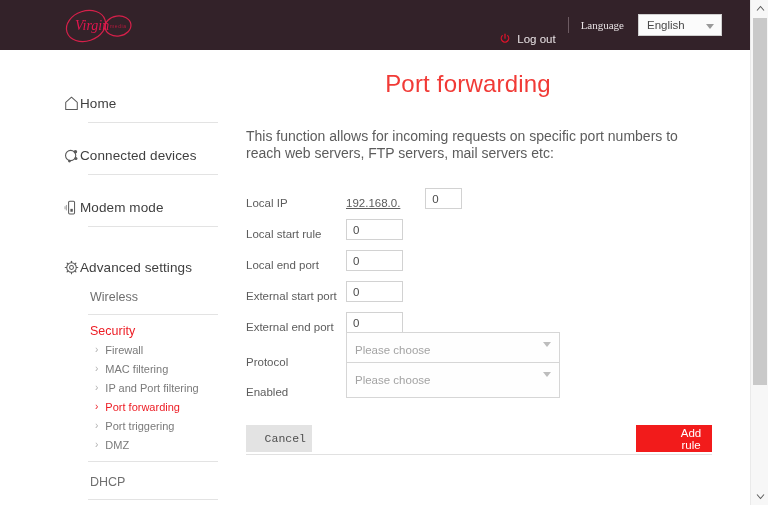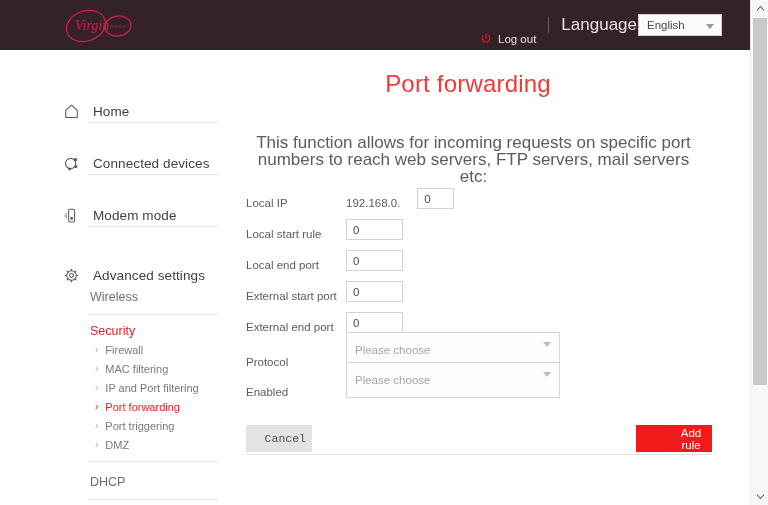--- a/index.html
+++ b/index.html
@@ -56,22 +56,23 @@
   }
   .power-icon { display: block; width: 12px; height: 12px; }
   .hdr-divider {
     width: 1px;
     height: 16px;
     background: #6d5b62;
     margin: 0 12px 0 0;
   }
   .lang-label {
     color: #e8e2e4;
-    font-size: 17px;
-    margin-right: 1px;
+    font-size: 11px;
+    margin-right: 14px;
+    font-family: Liberation Serif, serif;
   }
   .lang-select {
     position: relative;
     width: 84px;
     height: 22px;
     background: #fbfbfb;
     border: 1px solid #cfcfcf;
     display: flex;
     align-items: center;
     padding-left: 8px;
@@ -96,23 +97,21 @@
     top: 50px;
     width: 232px;
     height: 455px;
     background: #ffffff;
   }
   .nav-top-item {
     position: absolute;
     left: 62px;
     display: flex;
     align-items: center;
-    gap: 13px;
-    cursor: pointer;
-    margin-top: 8px;
+    cursor: pointer;
   }
   .nav-top-item .nav-ico {
     width: 18px; height: 18px;
     display: flex; align-items: center; justify-content: center;
     flex: 0 0 18px;
   }
   .nav-top-item .nav-lbl {
     font-size: 13.5px;
     color: #3f3f3f;
     letter-spacing: 0.1px;
@@ -167,27 +166,26 @@
     top: 20px;
     left: 0;
     width: 472px;
     text-align: center;
     font-size: 24px;
     color: #f13a36;
     letter-spacing: 0.2px;
   }
   .intro {
     position: absolute;
-    top: 84px;
+    top: 78px;
     left: 14px;
     width: 455px;
-    font-size: 17px;
+    font-size: 14px;
     line-height: 17px;
     color: #5c5c5c;
-    text-align: center;
   }
 
   .form {
     position: absolute;
     top: 132px;
     left: 14px;
     width: 470px;
   }
   .frow {
     position: relative;
@@ -198,21 +196,22 @@
   }
   .flabel {
     width: 100px;
     font-size: 11.5px;
     color: #5c5c5c;
     flex: 0 0 100px;
   }
   .ipprefix {
     font-size: 11.5px;
     color: #5c5c5c;
-    margin-right: 17px;
+    margin-right: 25px;
+    text-decoration: underline;
   }
   .txt-input {
     height: 21px;
     border: 1px solid #d2d2d2;
     background: #ffffff;
     font-family: "Liberation Sans", sans-serif;
     font-size: 11.5px;
     color: #4a4a4a;
     padding: 0 6px;
     outline: none;

